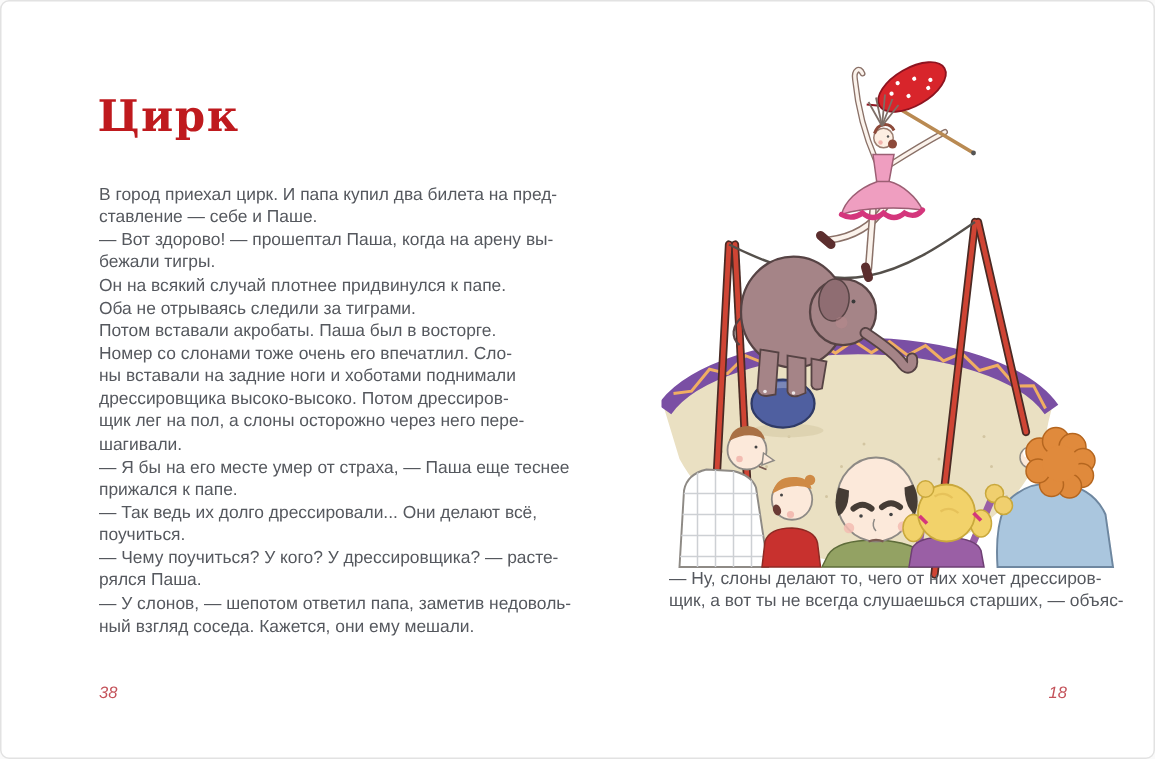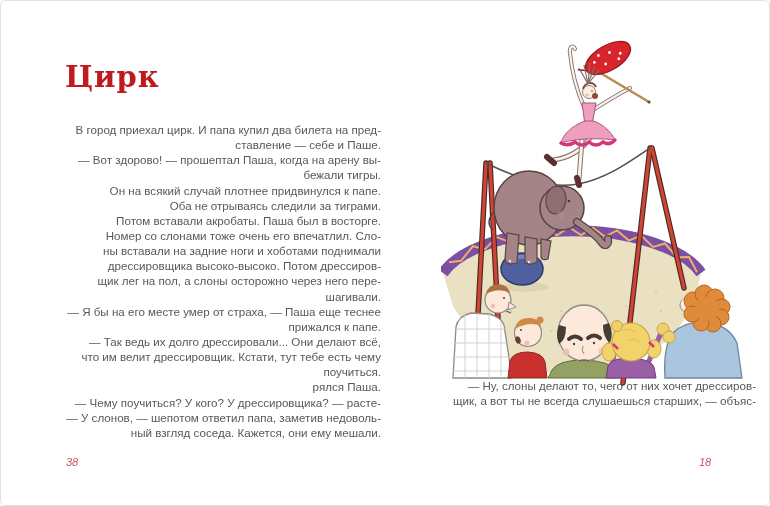--- a/index.html
+++ b/index.html
@@ -18,21 +18,21 @@
     border:1px solid #e2e2e2; border-radius:6px; box-sizing:border-box; overflow:hidden;
     font-family:"Liberation Sans", sans-serif;
     padding-left:23px;
   }
   .title{
     position:absolute; left:64px; top:40px;
     font-family:"DejaVu Serif", serif; font-weight:bold;
     font-size:29px; letter-spacing:1px; color:var(--accent);
   }
   .textblock{ position:absolute; color:var(--text); font-size:11.6px; line-height:15.15px; }
-  .textblock .line{ height:15.15px; white-space:nowrap;text-align:right; }
+  .textblock .line{ height:15.15px; white-space:nowrap; }
   .left-text{ left:65px; top:121px; width:315px; }
   .right-text{ left:445px; top:377px; width:310px; }
   .pagenum{ position:absolute; font-size:11px; color:var(--pagenum);font-style:italic; }
   .pn-left{ left:65px; top:455px; }
   .pn-right{ left:698px; top:455px; }
   .illustration{ position:absolute; left:440px; top:10px; width:330px; height:390px; }
 </style>
 </head>
 <body>
 
@@ -49,24 +49,23 @@
     <div class="line">Оба не отрываясь следили за тиграми.</div>
     <div class="line">Потом вставали акробаты. Паша был в восторге.</div>
     <div class="line">Номер со слонами тоже очень его впечатлил. Сло-</div>
     <div class="line">ны вставали на задние ноги и хоботами поднимали</div>
     <div class="line">дрессировщика высоко-высоко. Потом дрессиров-</div>
     <div class="line">щик лег на пол, а слоны осторожно через него пере-</div>
     <div class="line">шагивали.</div>
     <div class="line">— Я бы на его месте умер от страха, — Паша еще теснее</div>
     <div class="line">прижался к папе.</div>
     <div class="line">— Так ведь их долго дрессировали... Они делают всё,</div>
-    <div class="line">что им велит дрессировщик. Кстати, тут тебе есть чему</div>
     <div class="line">поучиться.</div>
+    <div class="line">— Чему поучиться? У кого? У дрессировщика? — расте-</div>
     <div class="line">рялся Паша.</div>
-    <div class="line">— Чему поучиться? У кого? У дрессировщика? — расте-</div>
     <div class="line">— У слонов, — шепотом ответил папа, заметив недоволь-</div>
     <div class="line">ный взгляд соседа. Кажется, они ему мешали.</div>
   </div>
 
   <div class="pagenum pn-left">38</div>
 
   <div class="illustration">
     <svg width="330" height="390" viewBox="0 0 330 390" xmlns="http://www.w3.org/2000/svg">
       <defs>
         <clipPath id="plaidclip">

